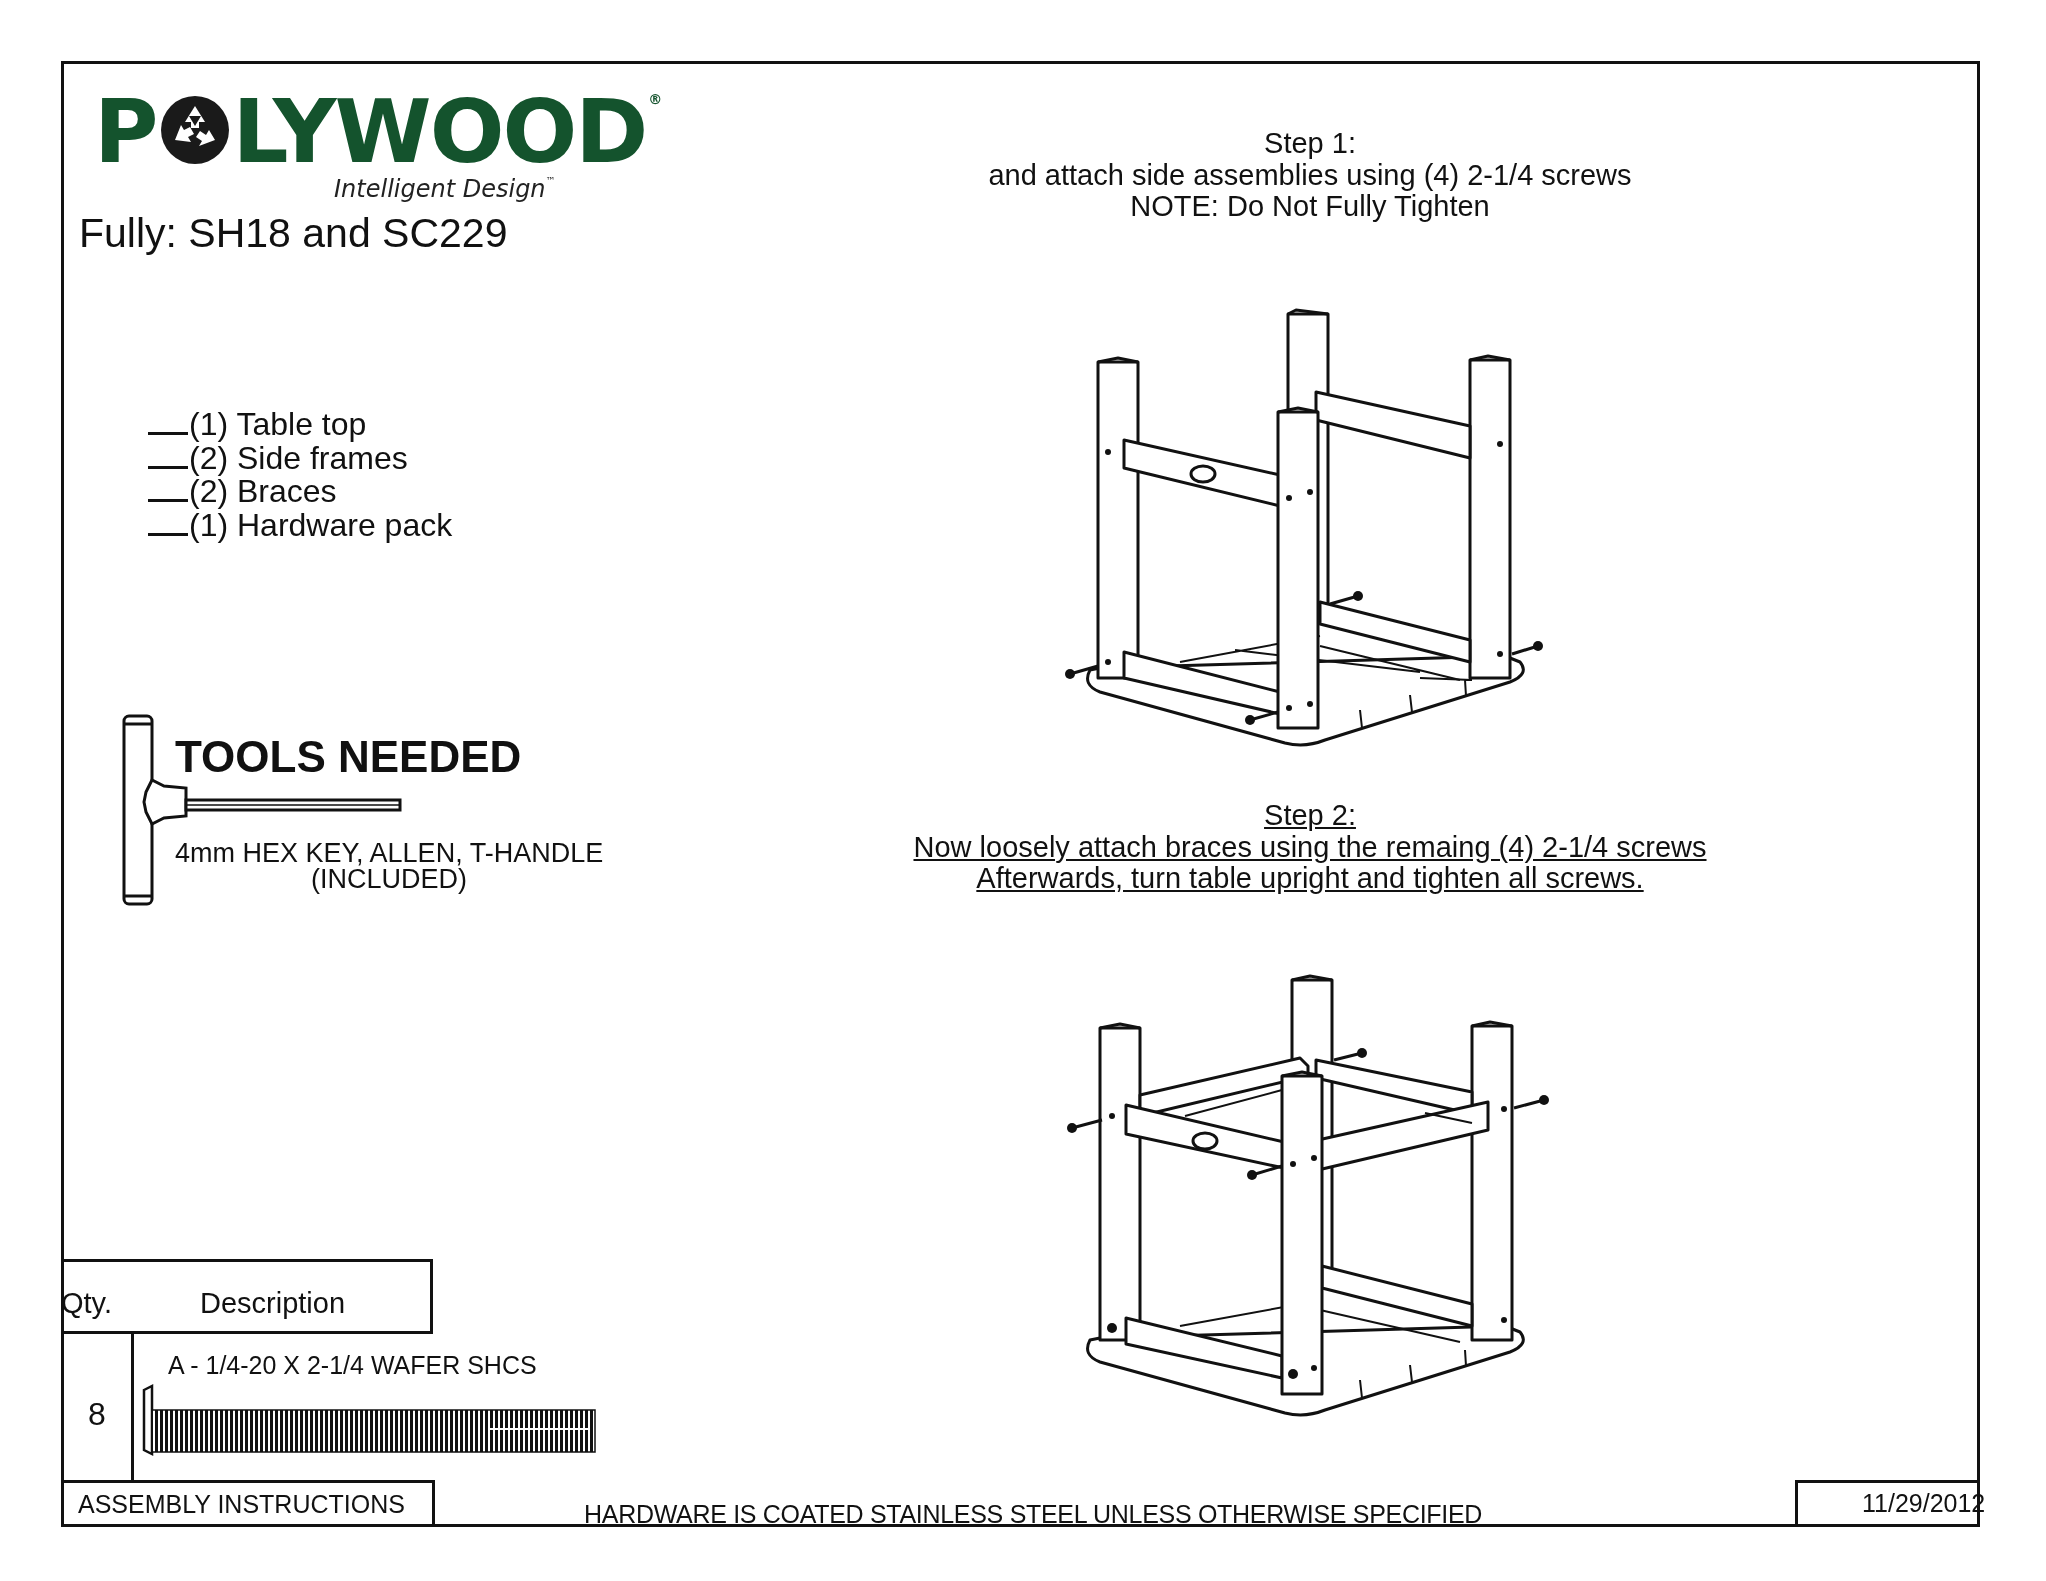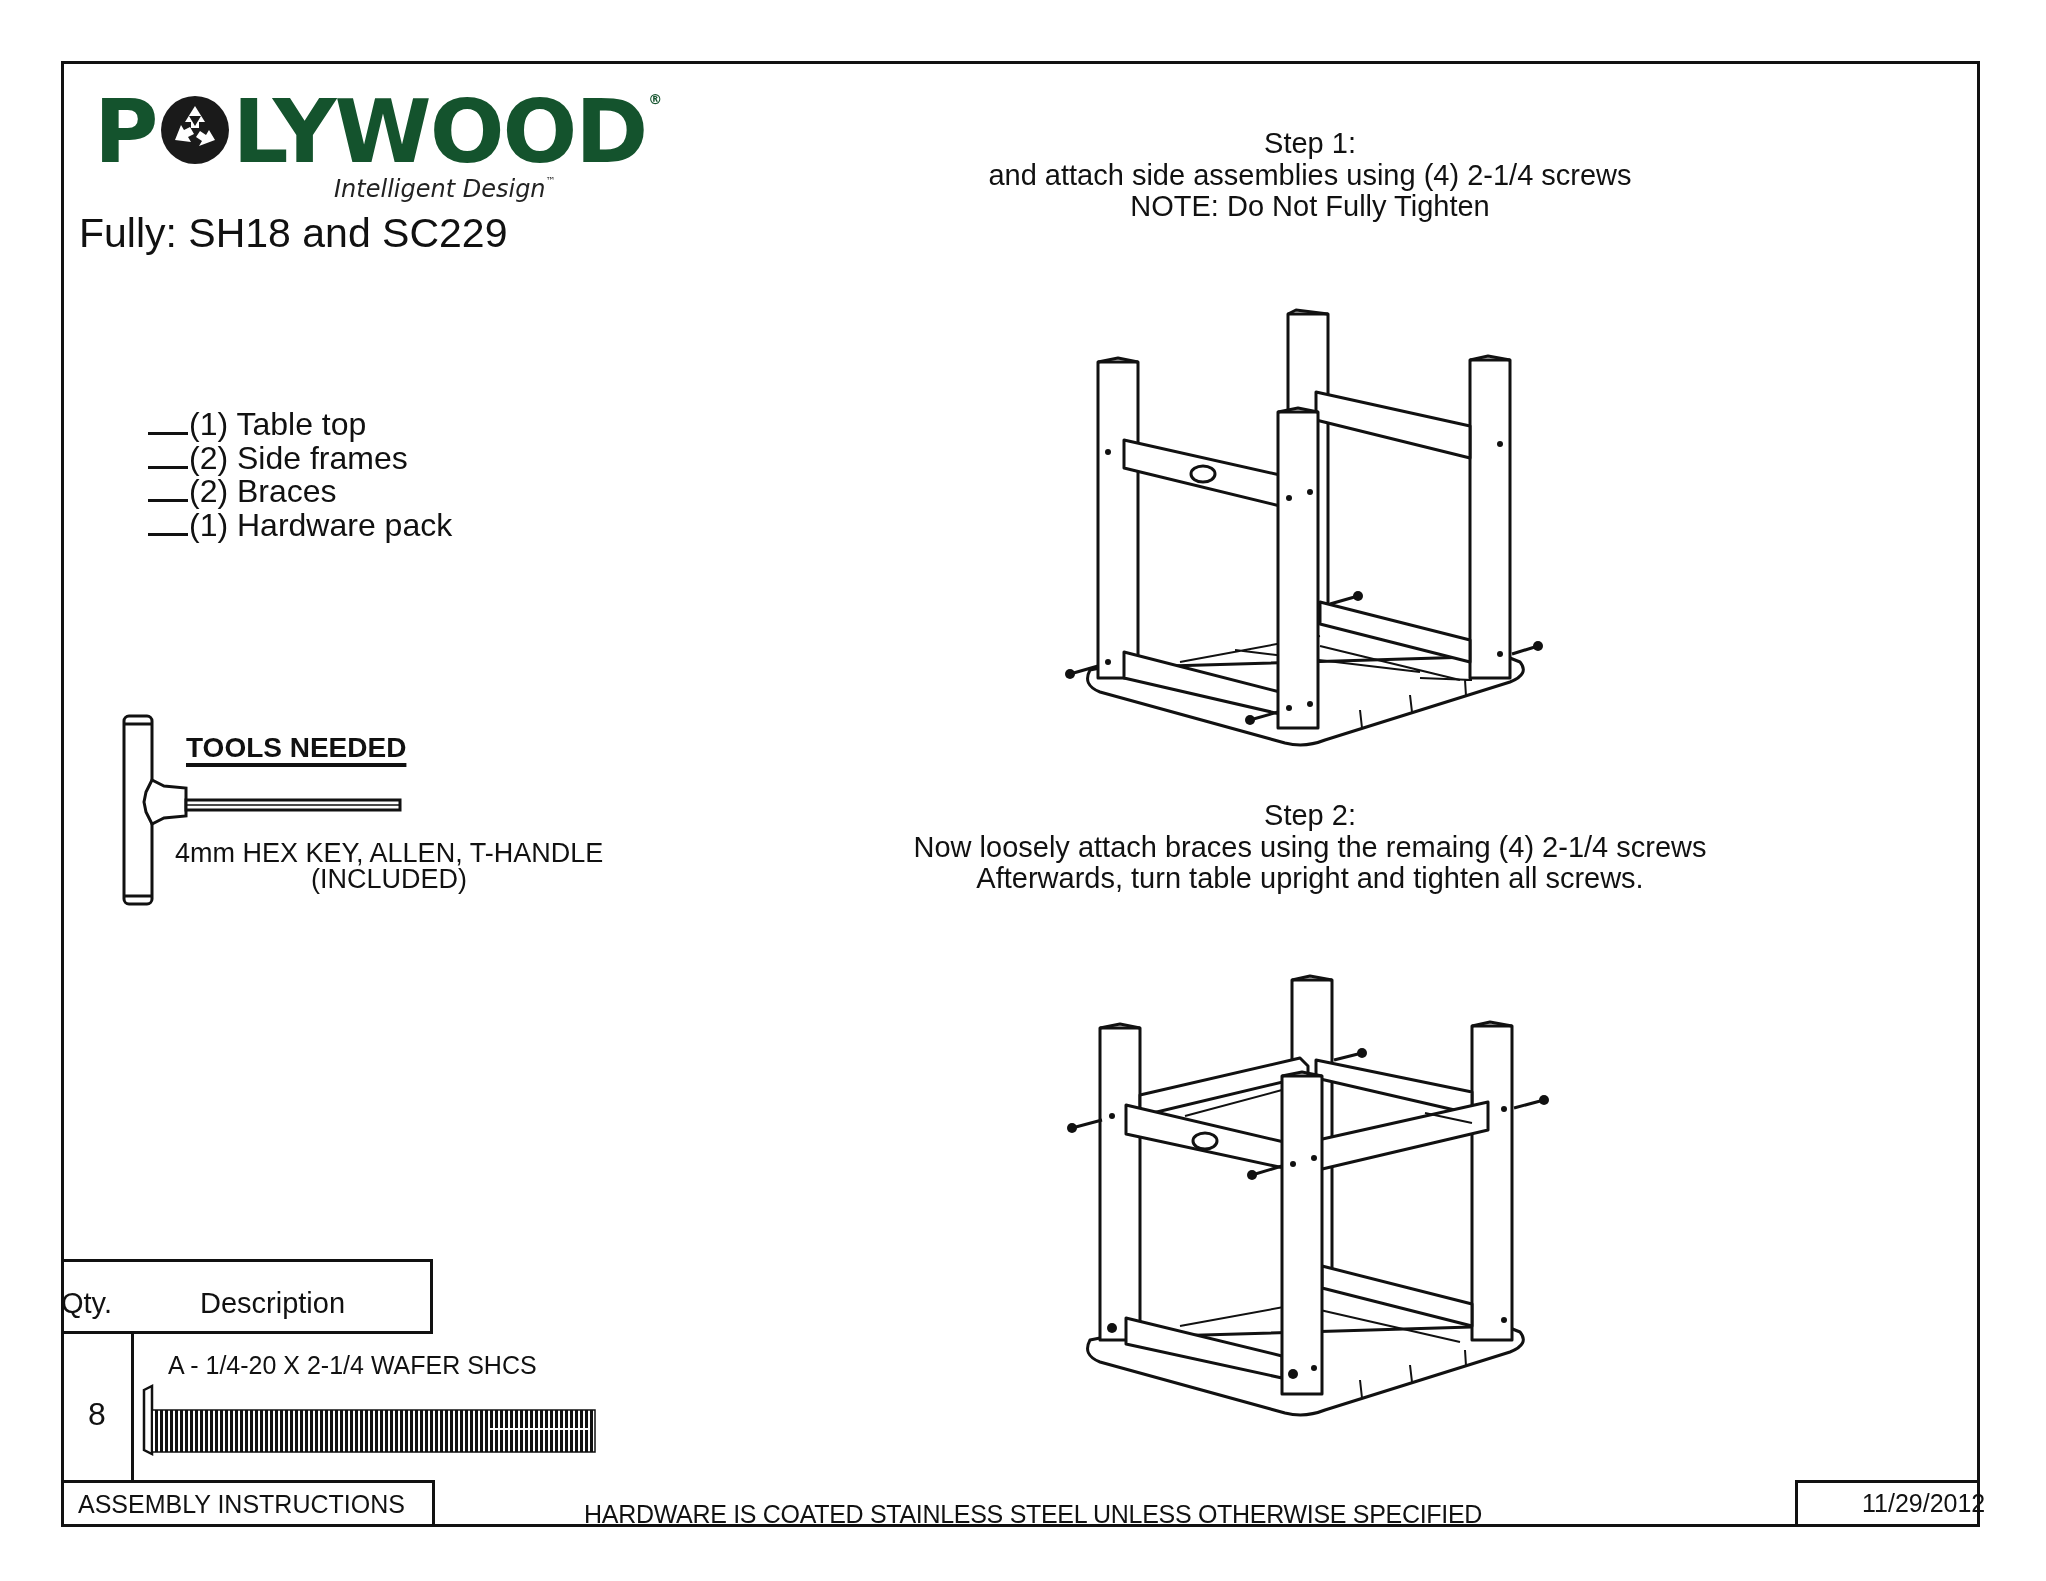--- a/index.html
+++ b/index.html
@@ -12,26 +12,26 @@
             font-size:88px; letter-spacing:-2px; line-height:1; color:#14532d; white-space:nowrap; }
     .logo .reg { font-size:14px; vertical-align:top; position:relative; top:4px; margin-left:2px; }
     .logo-o { display:inline-block; width:72px; height:72px; vertical-align:-4px; margin:0 2px; }
     .tagline { left:334px; top:175px; font-family:"DejaVu Sans", sans-serif; font-style:italic;
                font-size:24px; color:#222; white-space:nowrap; }
     .tagline .tm { font-size:10px; vertical-align:top; }
     .model { left:79px; top:210px; font-size:41px; white-space:nowrap; }
     .parts { left:148px; top:408px; font-size:32px; line-height:33.5px; }
     .parts div { white-space:nowrap; }
     .parts .blank { display:inline-block; width:40px; border-bottom:3px solid #111; height:24px; margin-right:1px; }
-    .tools-title { left:186px; top:732px; font-size:28px; font-weight:bold; text-decoration:underline;
+    .tools-title { left:175px; top:732px; font-size:44px; font-weight:bold; 
                    text-decoration-thickness:4px; text-underline-offset:6px; white-space:nowrap; }
     .tools-desc { left:175px; top:840px; font-size:27px; line-height:26px; white-space:nowrap;text-align:center; }
     .step { left:860px; width:900px; text-align:center; font-size:29px; line-height:31.5px; }
     .step1 { top:128px; }
-    .step2 { top:800px; }
+    .step2 { top:800px;text-decoration:underline; }
     .diagram { left:1060px; width:520px; height:460px; }
     .d1 { top:300px; }
     .d2 { top:970px; }
     .qty-box { left:61px; top:1259px; width:372px; height:75px; border:3px solid #111; border-left:none;
                box-sizing:border-box; }
     .qty-label { left:61px; top:1287px; font-size:29px; }
     .desc-label { left:200px; top:1287px; font-size:29px; }
     .qty-col-line { left:131px; top:1334px; width:3px; height:149px; background:#111; }
     .qty-val { left:88px; top:1396px; font-size:32px; }
     .hw-desc { left:168px; top:1351px; font-size:25px; white-space:nowrap; }

